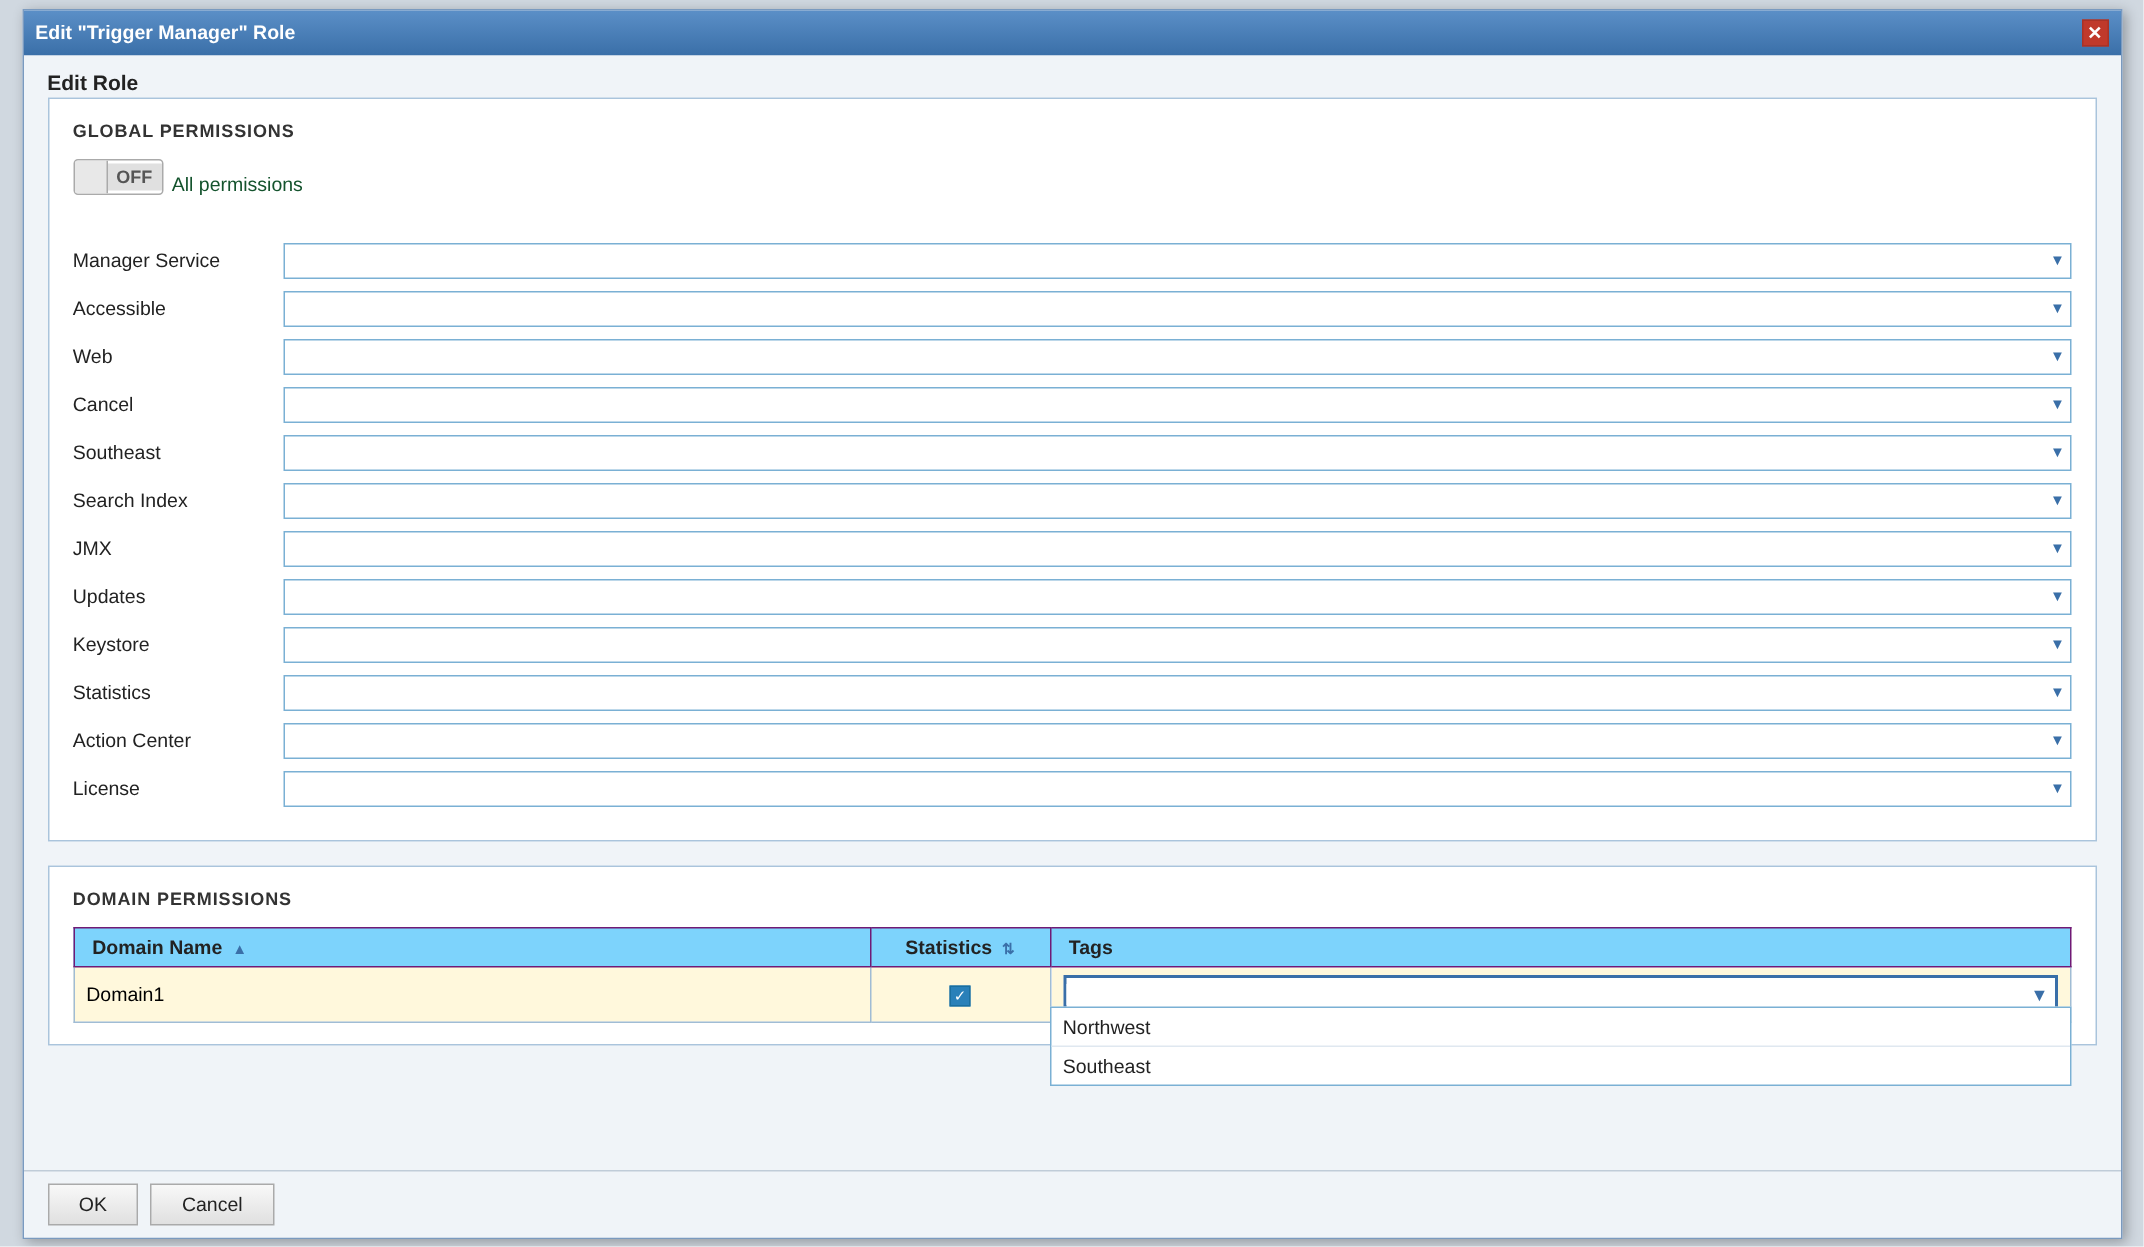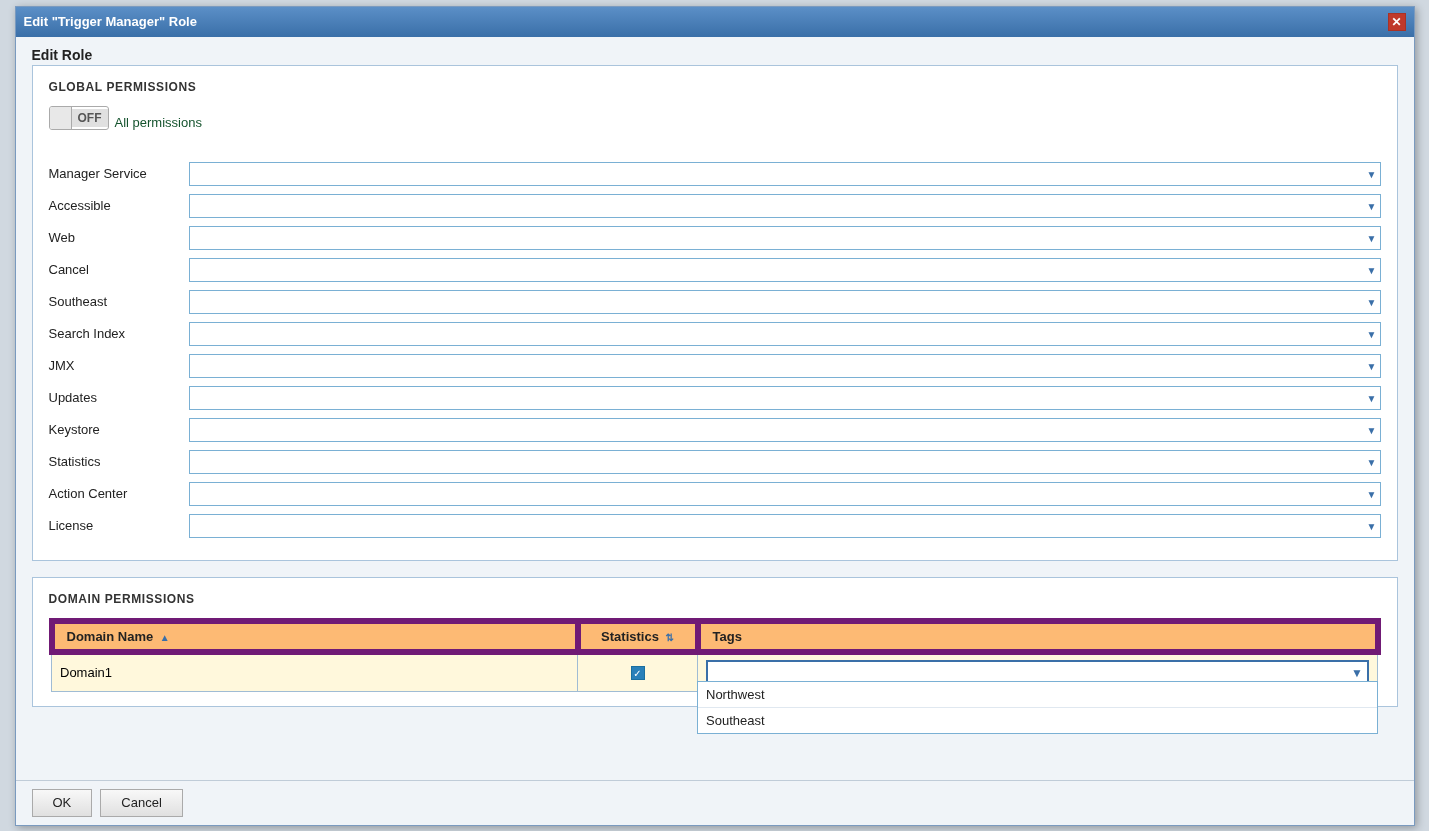--- a/index.html
+++ b/index.html
@@ -176,22 +176,22 @@
       border: 1px solid #aac4dc;
       background: white;
       padding: 14px 16px;
     }
     .domain-table {
       width: 100%;
       border-collapse: collapse;
       margin-top: 8px;
     }
     .domain-table th {
-      background: #fdba74;
-      border: 6px solid #701a75;
+      background: #7dd3fc;
+      border: 1px solid #701a75;
       padding: 5px 12px;
       text-align: left;
       font-size: 13px;
       font-weight: bold;
       color: #222;
     }
     .domain-table th .sort-icon {
       font-size: 10px;
       margin-left: 3px;
       color: #3a6fa8;

